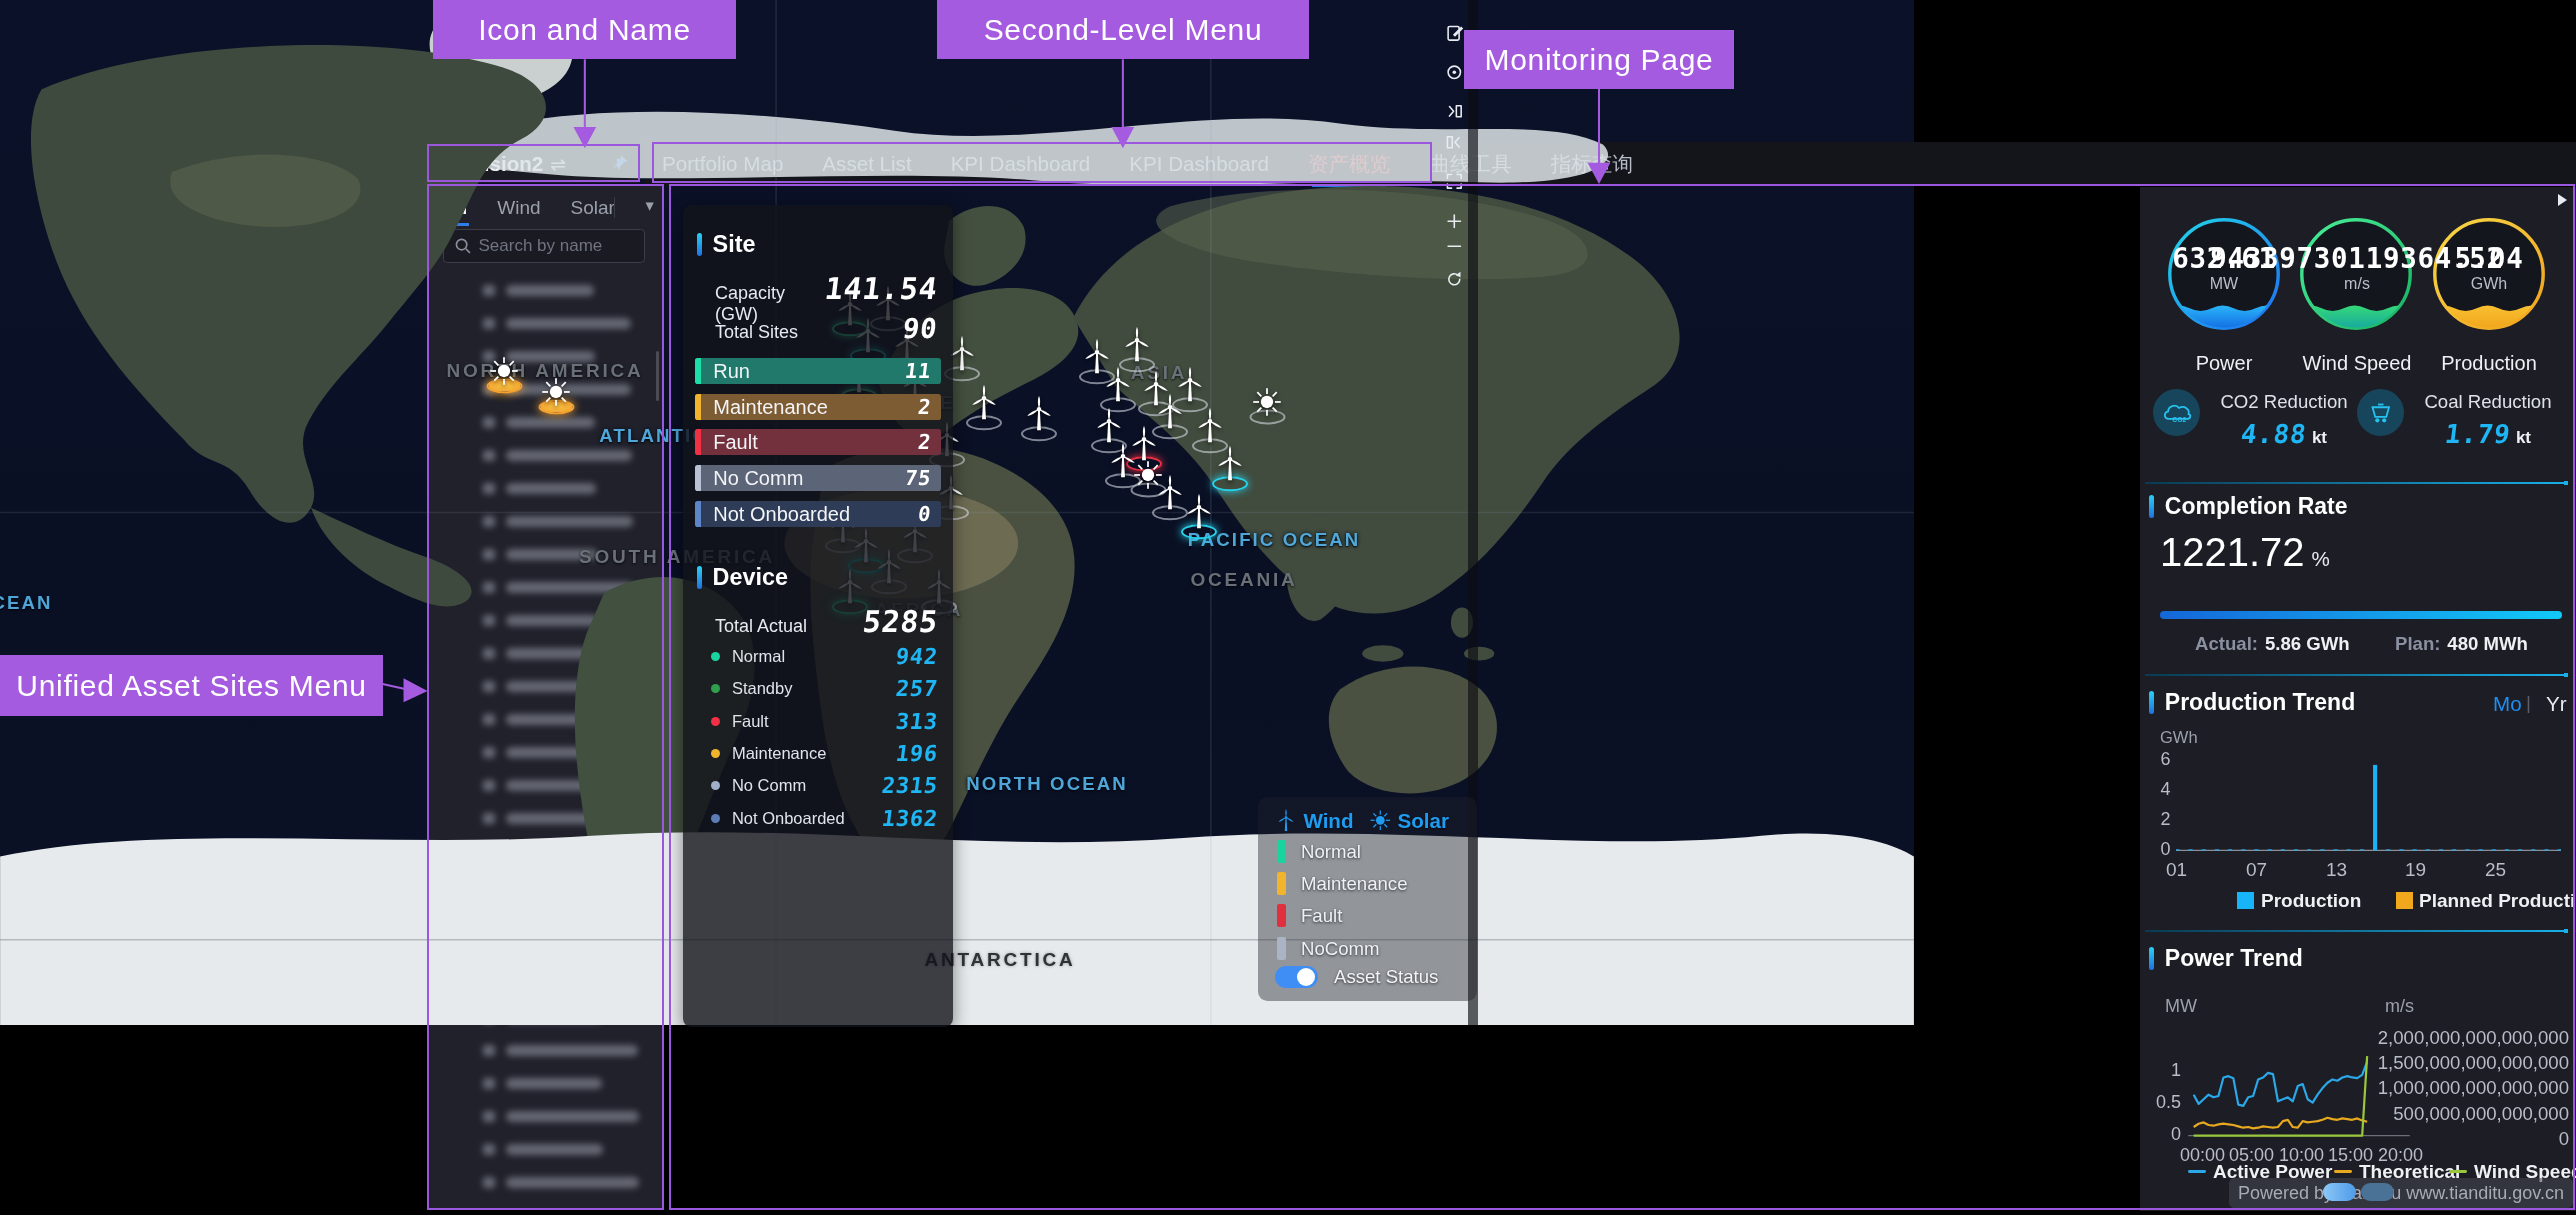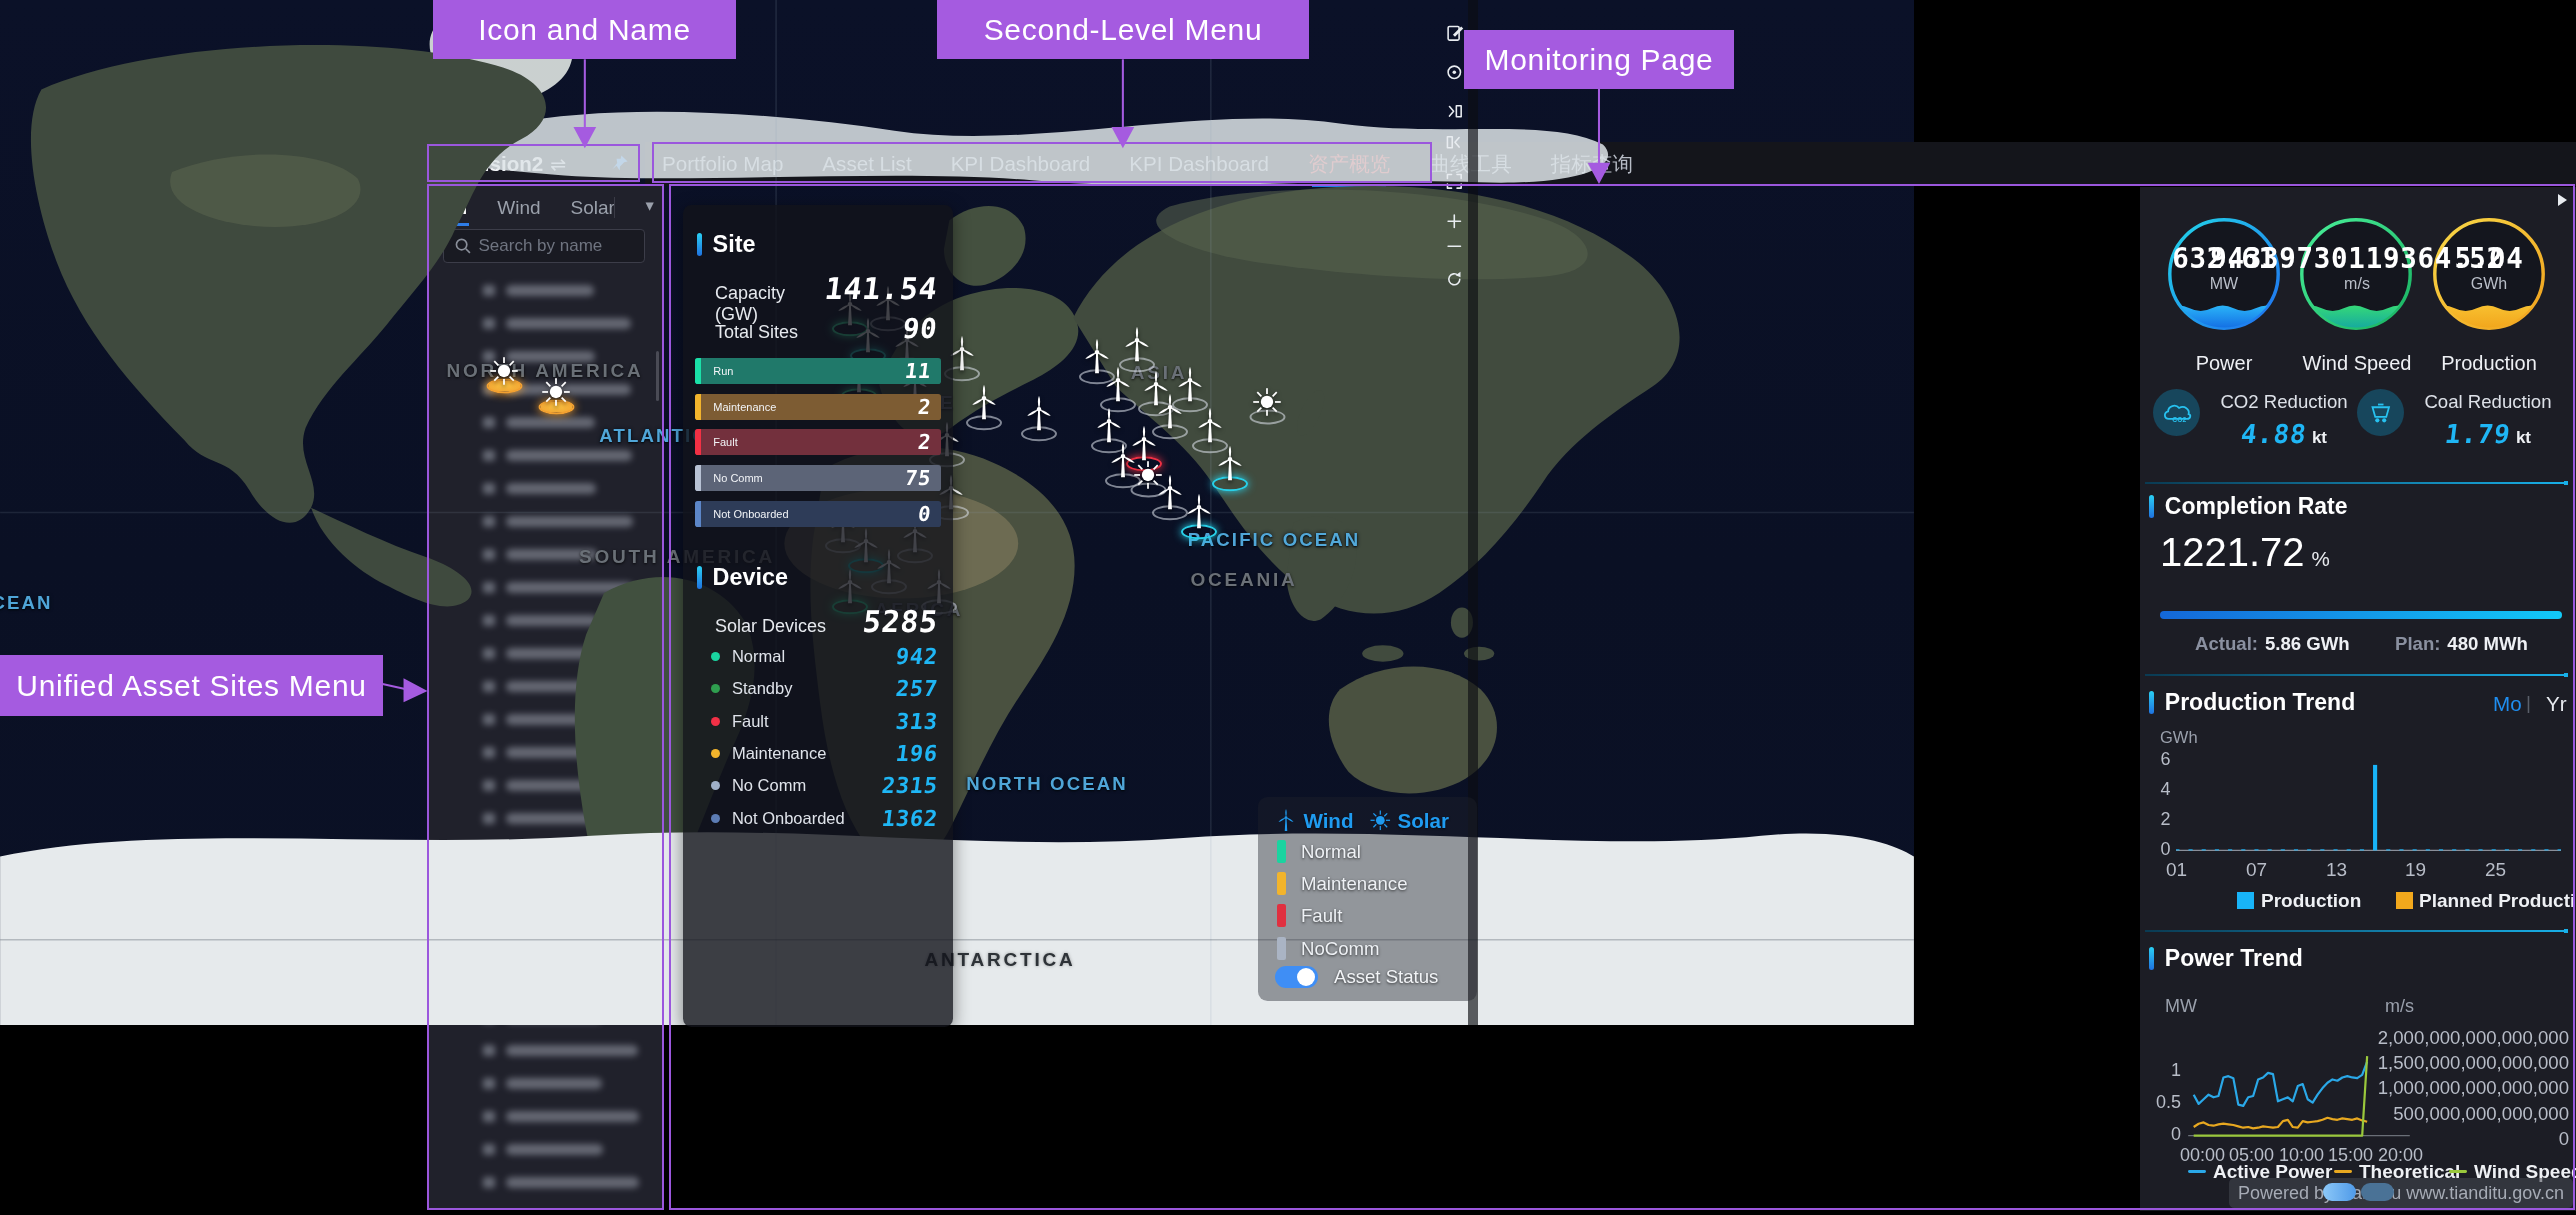--- a/index.html
+++ b/index.html
@@ -59,21 +59,21 @@
   #mltoggle .t{font-size:18.6px;color:#f2f4f7;text-shadow:0 0.7px 2.8px rgba(0,0,0,.7);}
   
   #sitepanel{left:683px;top:205px;width:270px;height:822px;background:rgba(17,19,26,.80);border-radius:8.3px;box-shadow:0 4.1px 16.5px rgba(0,0,0,.45);}
   .shead{position:absolute;left:13.8px;display:flex;align-items:center;gap:11px;}
   .sbar{width:4.8px;height:23.4px;border-radius:2.8px;background:linear-gradient(180deg,#2ad0f4,#1f72e0);}
   .shead .t{font-size:23.4px;font-weight:700;color:#ffffff;}
   .kvrow{position:absolute;left:32px;right:15px;display:flex;align-items:baseline;justify-content:space-between;}
   .kvrow .l{font-size:18px;color:#e6e9ee;}
   .strow{position:absolute;left:12.4px;right:12.4px;height:26px;border-radius:2.8px;display:flex;align-items:center;}
   .stacc{width:5.5px;height:26px;border-radius:2.8px 0 0 2.8px;}
-  .strow .l{font-size:11px;color:#f2f4f7;margin-left:12.4px;}
+  .strow .l{font-size:20px;color:#f2f4f7;margin-left:12.4px;}
   .strow .v{margin-left:auto;margin-right:9.6px;font-size:20.6px;color:#fff;}
   .devrow{position:absolute;left:27.5px;right:15px;display:flex;align-items:center;}
   .devdot{width:9px;height:9px;border-radius:50%;}
   .devrow .l{font-size:16.5px;color:#dfe3ea;margin-left:12.4px;}
   .devrow .v{margin-left:auto;font-size:22px;color:#1fb6f5;}
   
   #rpanel{left:2140px;top:187px;width:436px;height:1024px;background:rgba(30,31,39,.94);}
   .gname{position:absolute;transform:translateX(-50%);font-size:20px;color:#eef0f4;white-space:nowrap;}
   .gunit{position:absolute;transform:translateX(-50%);font-size:16px;color:#b9bec8;}
   .gval{position:absolute;transform:translateX(-50%);font-size:27.5px;color:#ffffff;white-space:nowrap;z-index:5;}
@@ -577,21 +577,21 @@
           <div class="stacc" style="background: rgb(92, 134, 200);"></div>
           <span class="l">Not Onboarded</span>
           <span class="v dig">0</span>
         </div>
       </div>
     <div class="shead" style="top:359px">
       <div class="sbar"></div>
       <span class="t">Device</span>
     </div>
     <div class="kvrow" style="top:399px">
-      <span class="l">Solar Devices</span>
+      <span class="l">Total Actual</span>
       <span class="dig" style="font-size:30px;color:#fff">5285</span>
     </div>
     <div id="devstatuses">
         <div class="devrow" style="top: 439px;">
           <div class="devdot" style="background: rgb(26, 212, 160);"></div>
           <span class="l">Normal</span>
           <span class="v dig">942</span>
         </div>
         <div class="devrow" style="top: 471px;">
           <div class="devdot" style="background: rgb(47, 158, 79);"></div>

